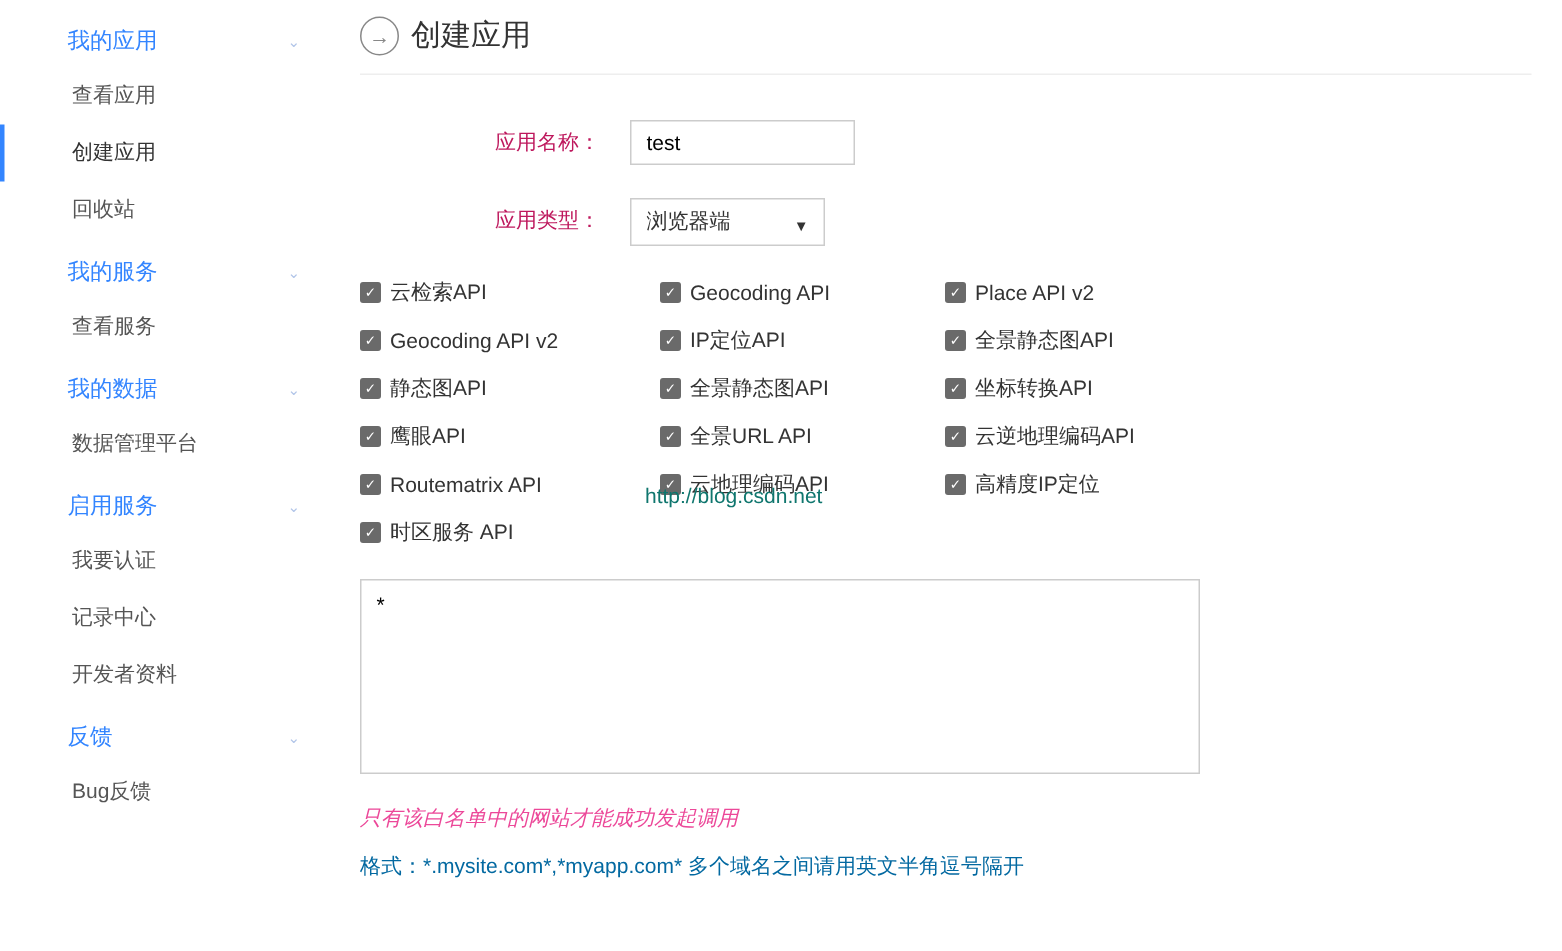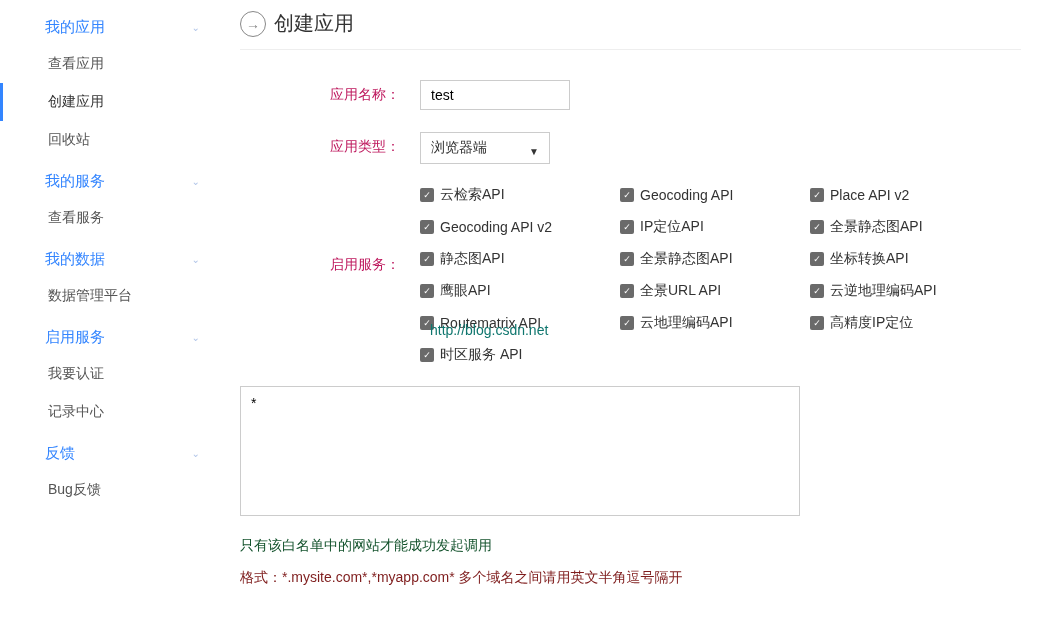--- a/index.html
+++ b/index.html
@@ -118,26 +118,27 @@
     .textarea {
       border: 1px solid #ccc;
       width: 560px;
       height: 130px;
       padding: 8px 10px;
       font-size: 14px;
       resize: none;
       font-family: inherit;
     }
     .warning-text {
-      color: #14532d;
+      color: #ec4899;
       margin-top: 18px;
       margin-bottom: 14px;
+      font-style: italic;
     }
     .hint-text {
-      color: #7f1d1d;
+      color: #0369a1;
     }
     .watermark {
       position: absolute;
       color: #0f766e;
       font-size: 14px;
       left: 430px;
       top: 322px;
       pointer-events: none;
     }
   </style>
@@ -169,20 +170,21 @@
       </div>
       <div class="side-item">数据管理平台</div>
     </div>
     <div class="side-group">
       <div class="side-header">
         <span>启用服务</span>
         <span class="side-chevron">⌄</span>
       </div>
       <div class="side-item">我要认证</div>
       <div class="side-item">记录中心</div>
+      <div class="side-item">开发者资料</div>
     </div>
     <div class="side-group">
       <div class="side-header">
         <span>反馈</span>
         <span class="side-chevron">⌄</span>
       </div>
       <div class="side-item">Bug反馈</div>
     </div>
   </div>
 
@@ -203,21 +205,20 @@
       <div class="form-label">应用类型：</div>
       <div class="form-control">
         <div class="select-box">
           <span>浏览器端</span>
           <span class="select-caret">▼</span>
         </div>
       </div>
     </div>
 
     <div class="form-row">
-      <div class="form-label" style="padding-top:70px;">启用服务：</div>
       <div class="form-control">
         <div class="services-grid">
           <div class="checkbox-item">
               <span class="chk">✓</span>
               <span>云检索API</span>
             </div>
           <div class="checkbox-item">
               <span class="chk">✓</span>
               <span>Geocoding API</span>
             </div>

